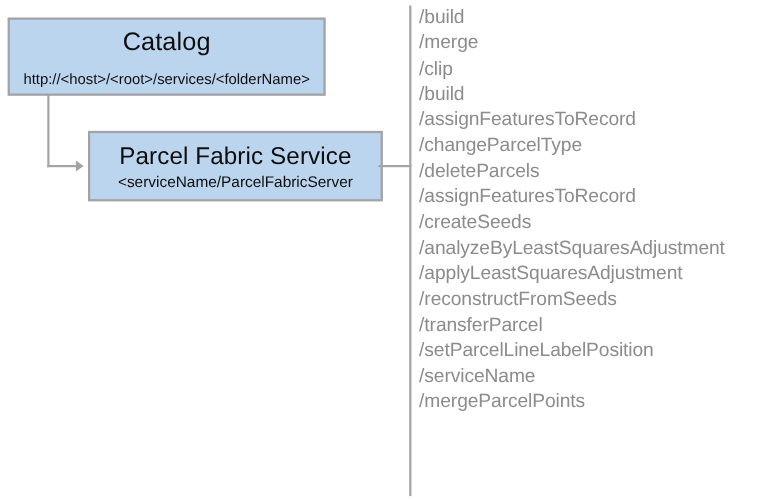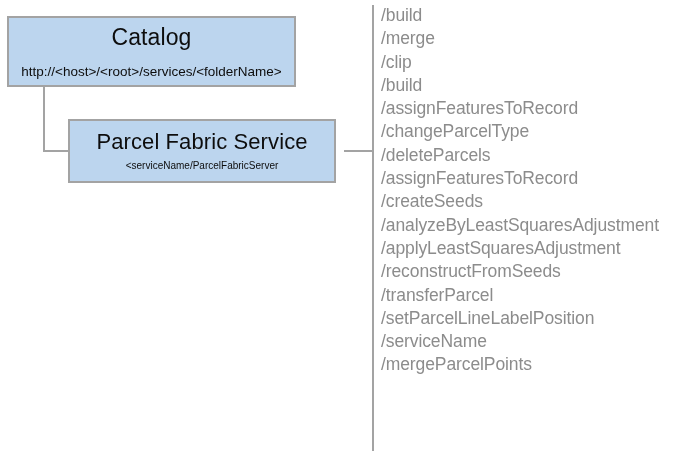--- a/index.html
+++ b/index.html
@@ -51,27 +51,27 @@
   #catalog-node {
     left: 7px;
     top: 16px;
     width: 289px;
     height: 71px;
   }
   #catalog-node .node-title { margin-top: 1px; }
   #catalog-node .node-subtitle { font-size: 13.5px; margin-top: 12px; }
 
   #service-node {
-    left: 68px;
+    left: 80px;
     top: 119px;
     width: 268px;
     height: 64px;
   }
   #service-node .node-title { font-size: 22px; }
-  #service-node .node-subtitle { font-size: 10px; margin-top: 2px; }
+  #service-node .node-subtitle { font-size: 14px; margin-top: 2px; }
 
   
   .connector {
     position: absolute;
     background: #a3a3a3;
   }
   
   #conn-vertical {
     left: 43px;
     top: 86px;

